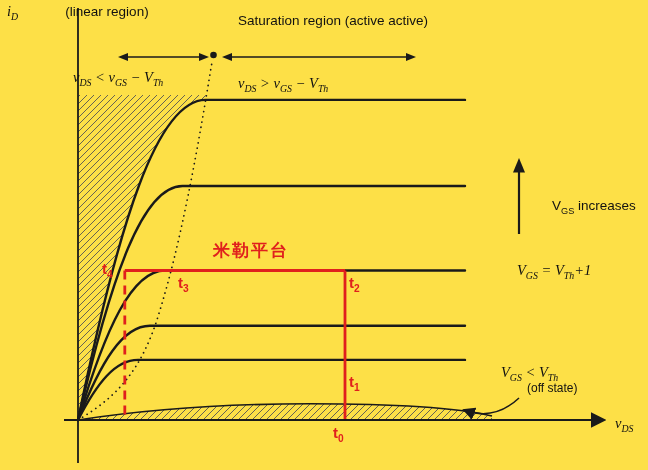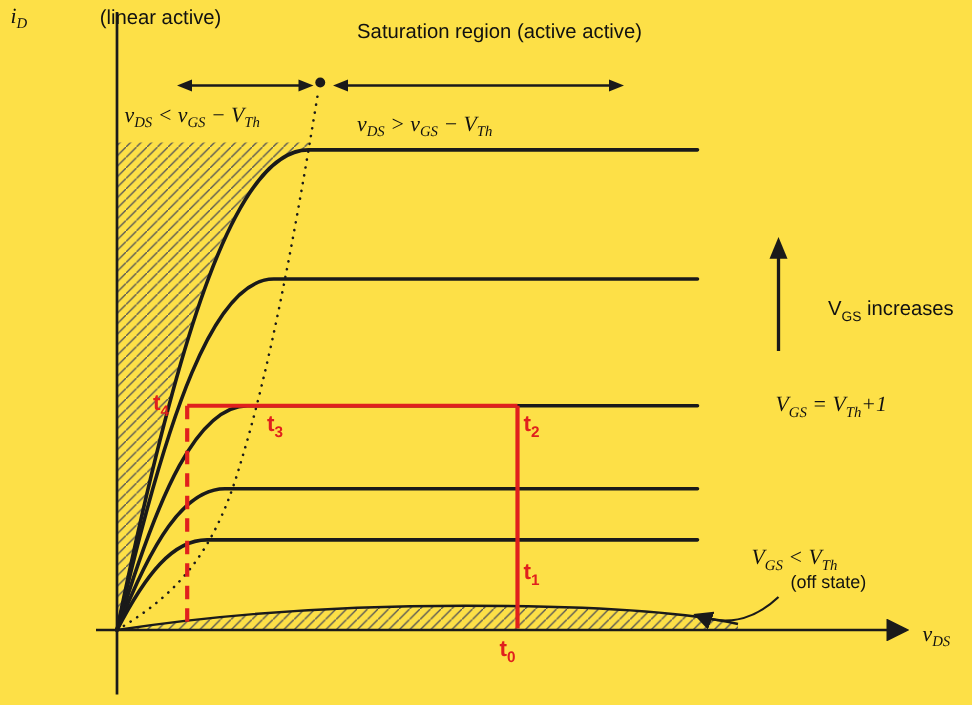--- a/index.html
+++ b/index.html
@@ -69,29 +69,30 @@
       <line x1="519" y1="234" x2="519" y2="170" stroke="#1a1a1a" stroke-width="2.2"></line>
       <polygon points="519,158 513,172.5 525,172.5" fill="#1a1a1a"></polygon>
     </g>
 
     <path d="M 519 398 C 501 415 483 417 464 410" fill="none" stroke="#1a1a1a" stroke-width="1.5" marker-end="url(#ah)"></path>
   </svg>
 
   <div class="lbl math" style="left:7px;top:2px">i<sub>D</sub></div>
 
   <div class="lbl center" style="left:44px;top:4px;width:126px">
-    <div>(linear active)</div>
+    <div>(linear region)</div>
   </div>
 
   <div class="lbl center" style="left:200px;top:13px;width:266px">Saturation region (active active)</div>
 
-  <div class="lbl math" style="left:83px;top:68px">v<sub>DS</sub> &lt; v<sub>GS</sub> − V<sub>Th</sub></div>
+  <div class="lbl math" style="left:73px;top:68px">v<sub>DS</sub> &lt; v<sub>GS</sub> − V<sub>Th</sub></div>
 
   <div class="lbl math" style="left:238px;top:74px">v<sub>DS</sub> &gt; v<sub>GS</sub> − V<sub>Th</sub></div>
 
+  <div class="lbl red miller" style="left:213px;top:240px">米勒平台</div>
 
   <div class="lbl red t" style="left:102px;top:260px">t<sub>4</sub></div>
   <div class="lbl red t" style="left:178px;top:274px">t<sub>3</sub></div>
   <div class="lbl red t" style="left:349px;top:274px">t<sub>2</sub></div>
   <div class="lbl red t" style="left:349px;top:373px">t<sub>1</sub></div>
   <div class="lbl red t" style="left:333px;top:424px">t<sub>0</sub></div>
 
   <div class="lbl" style="left:552px;top:198px">V<sub>GS</sub> increases</div>
 
   <div class="lbl math" style="left:517px;top:261px">V<sub>GS</sub> = V<sub>Th</sub>+1</div>

